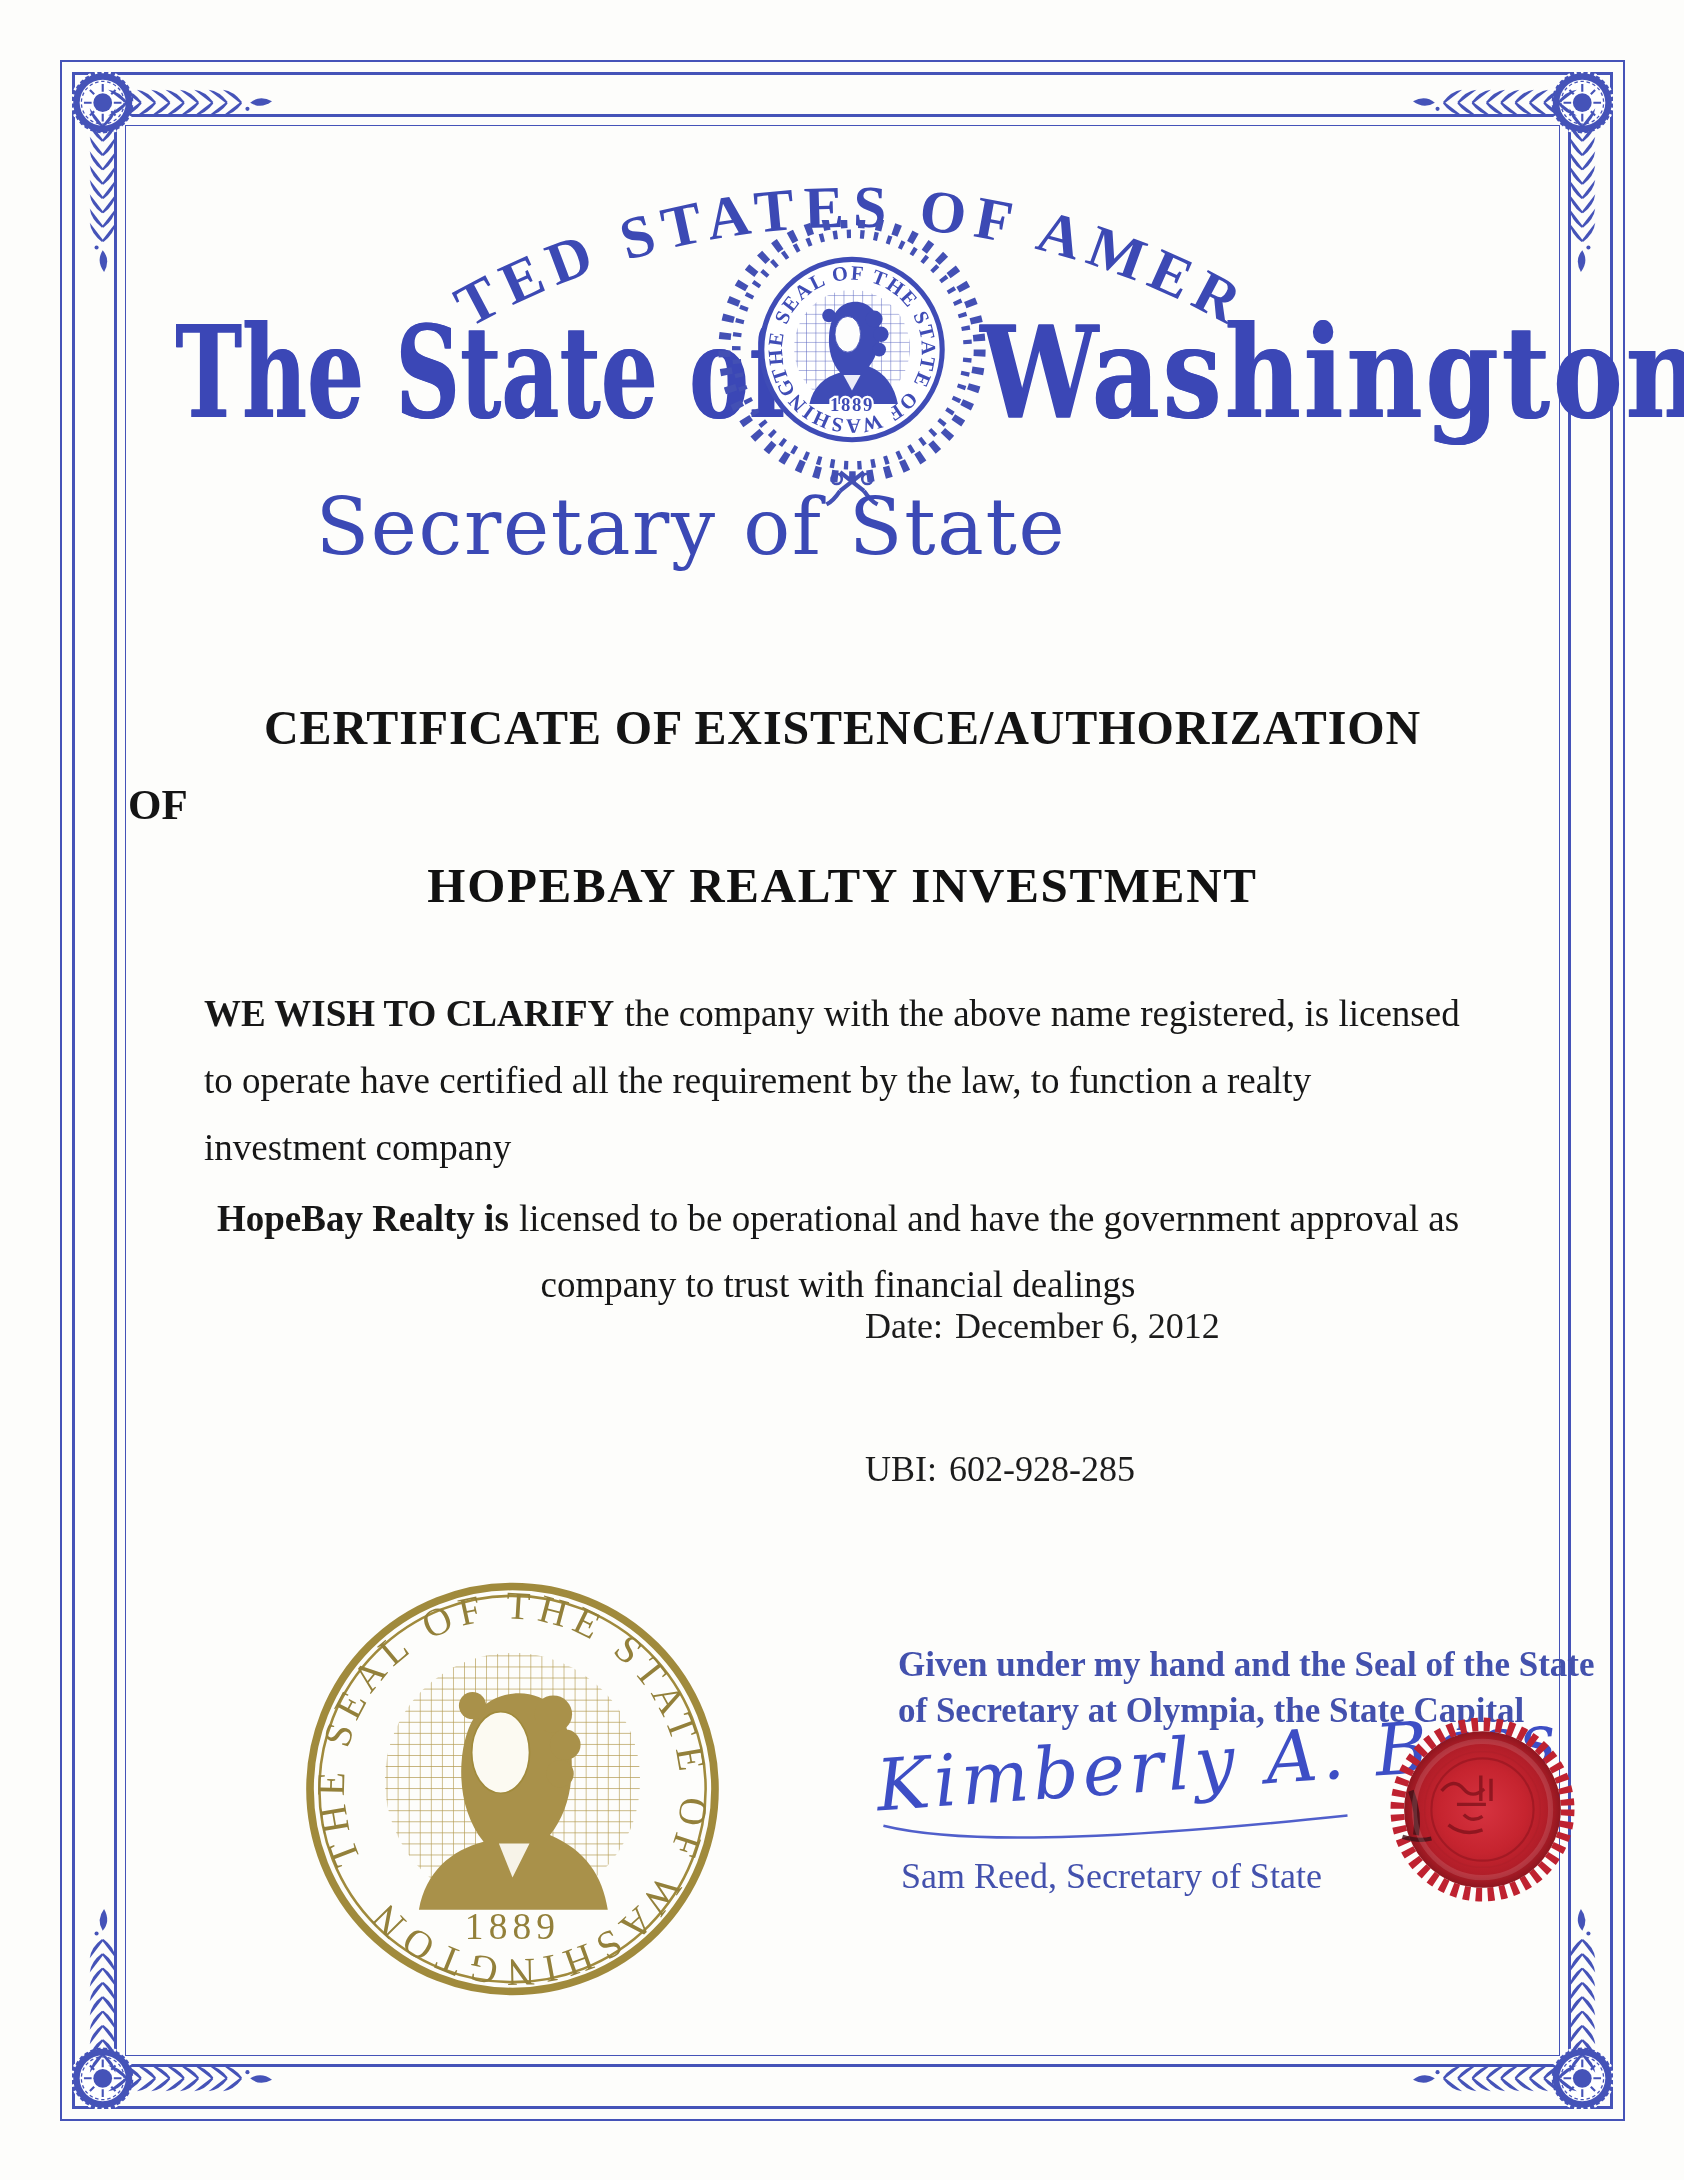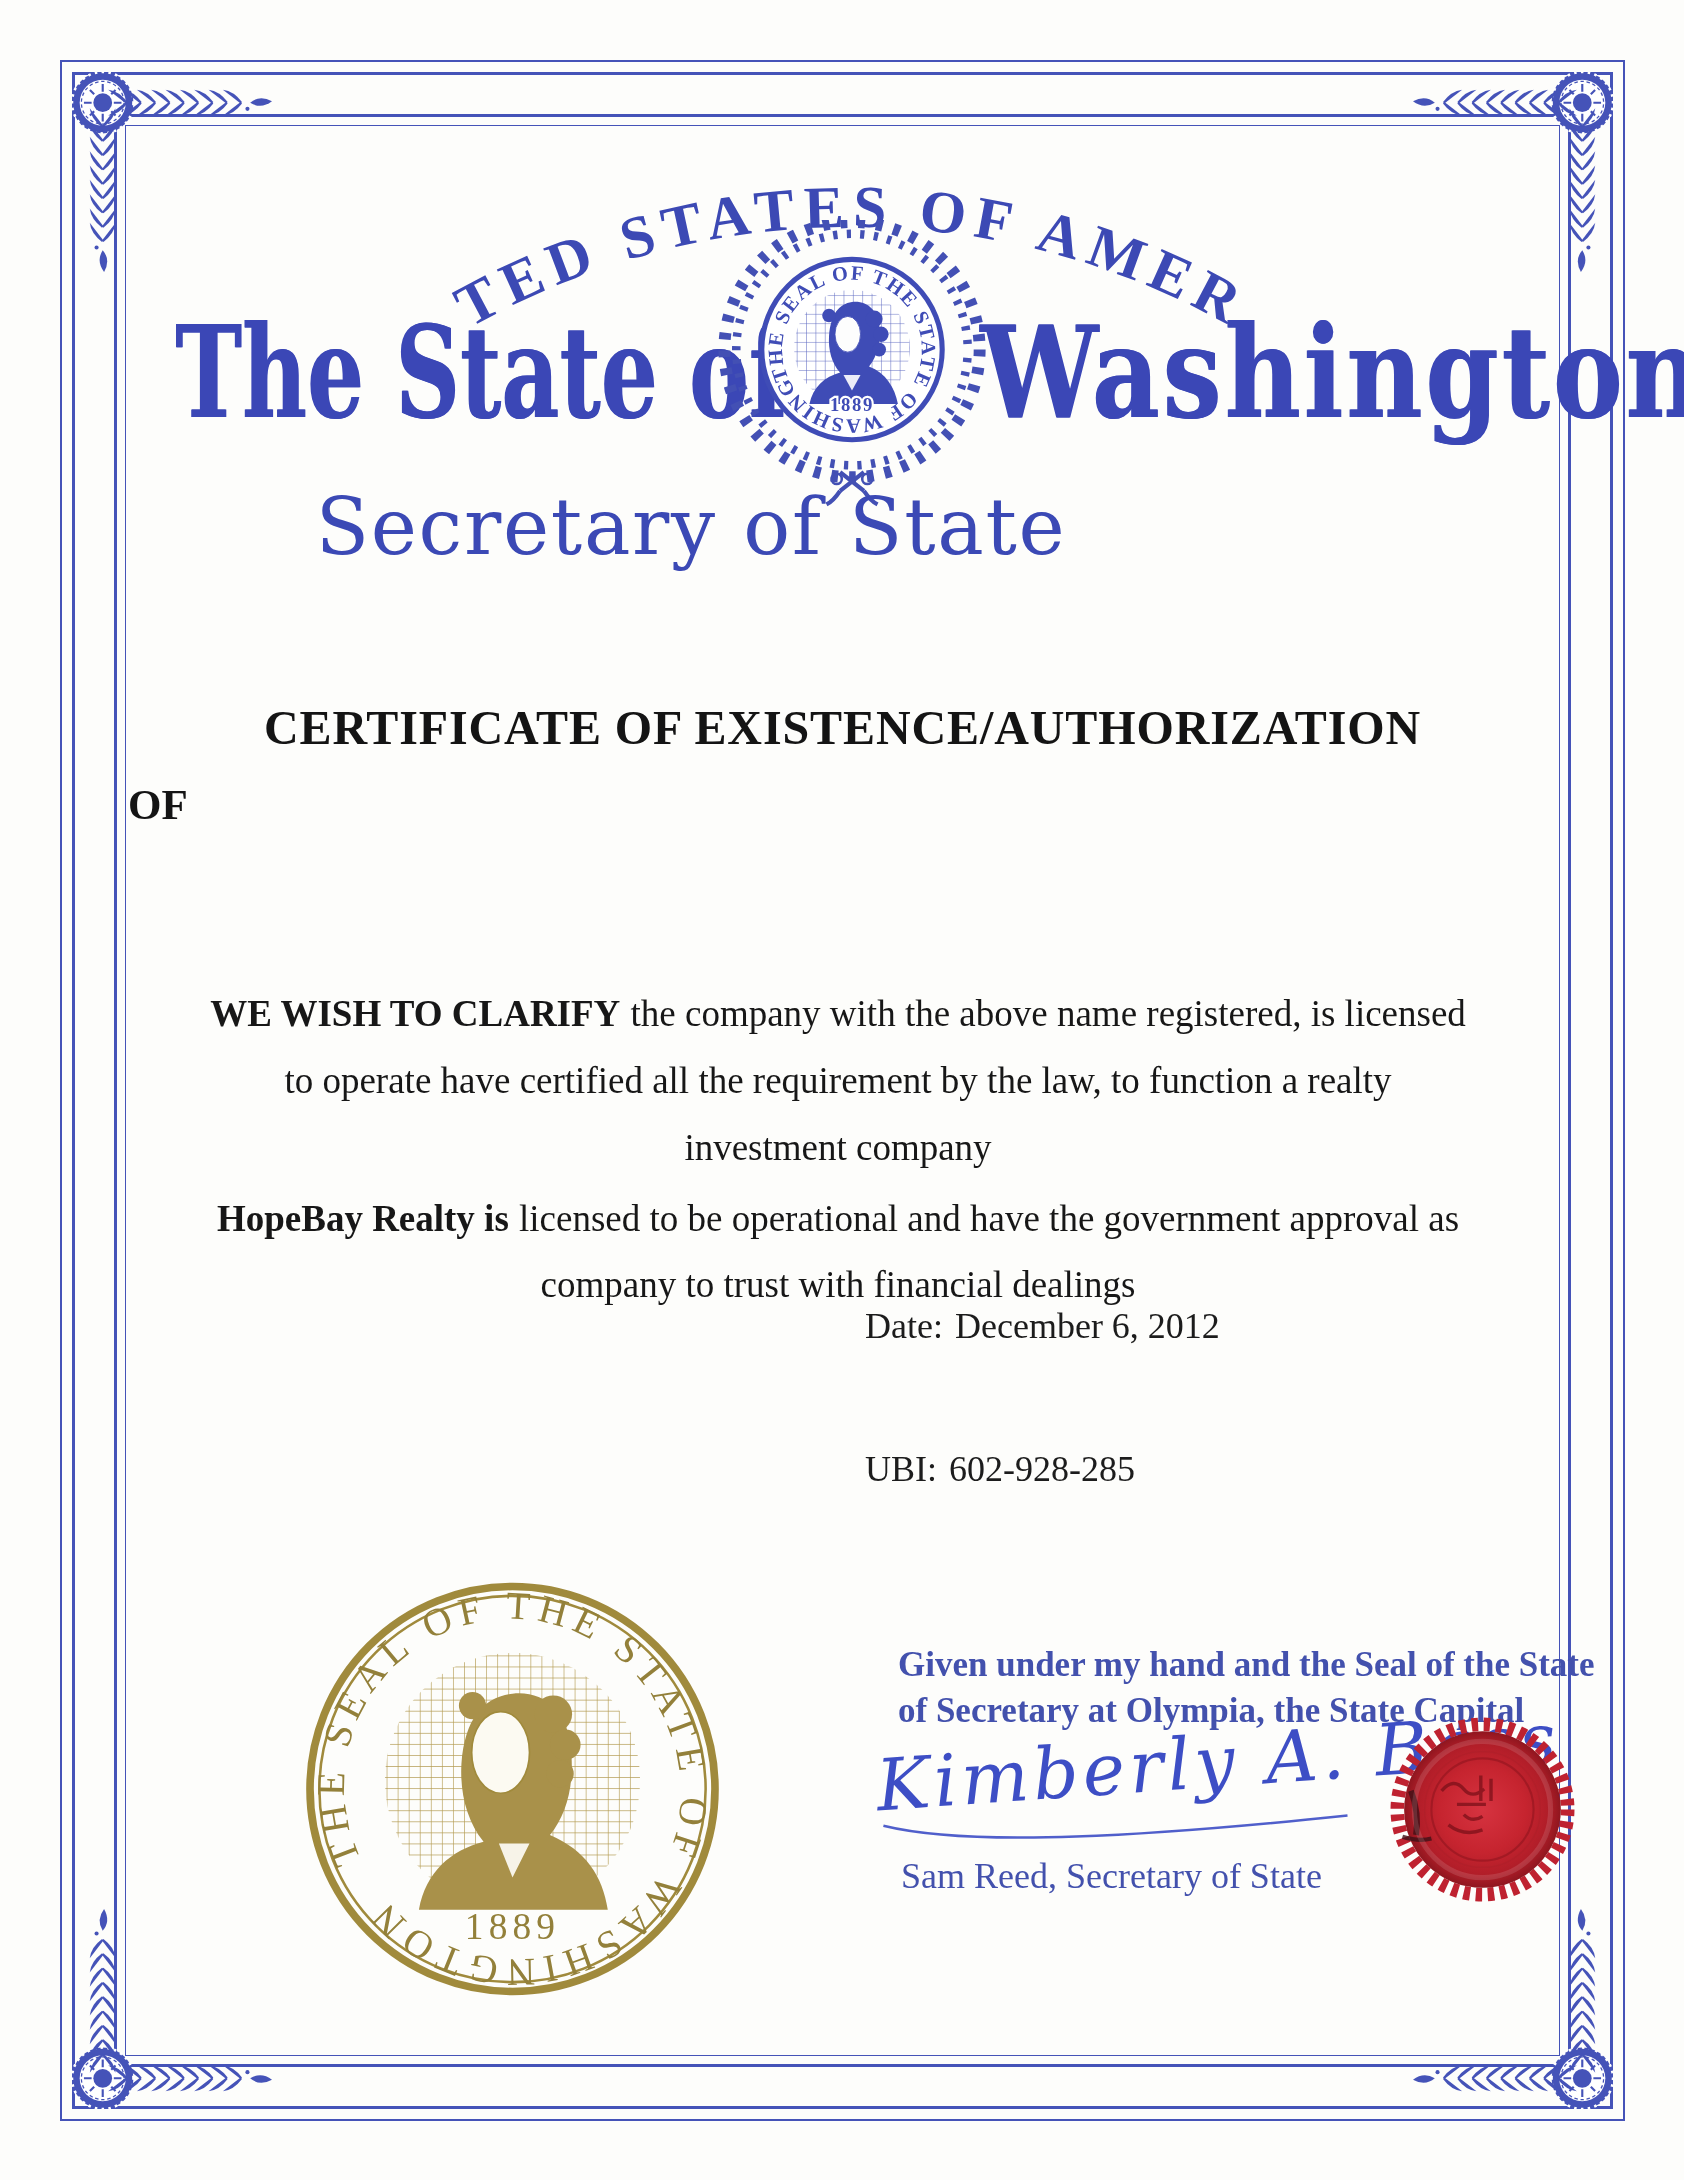--- a/index.html
+++ b/index.html
@@ -29,21 +29,21 @@
                 font-family:"DejaVu Serif",serif;color:#3b49b5;font-size:78px;letter-spacing:1.7px;}
   
   .para{position:absolute;color:#1c1c1c;}
   .intro{left:175px;top:583px;width:1354px;font-size:34px;line-height:51px;}
   .lead{font-weight:bold;margin-right:10.2px;}
   .h-cert{left:128px;right:128px;top:700px;text-align:center;font-size:48px;font-weight:bold;
           letter-spacing:0.9px;color:#141414;}
   .h-of{left:128px;right:128px;top:780px;text-align:left;font-size:43px;font-weight:bold;color:#141414;}
   .h-company{left:128px;right:128px;top:857px;text-align:center;font-size:49px;font-weight:bold;
              letter-spacing:1.7px;color:#111;}
-  .clarify{left:204px;right:213px;top:980px;text-align:center;font-size:37px;line-height:67px;color:#171717;}
+  .clarify{left:204px;right:213px;top:980px;font-size:37px;line-height:67px;color:#171717;}
   .approval{left:204px;right:213px;top:1186px;text-align:center;font-size:37px;line-height:66px;color:#171717;}
   .detail-row{position:absolute;left:865px;font-size:36px;color:#1c1c1c;}
   .d-date{top:1305px;} .d-ubi{top:1448px;}
   .detail-row .lbl{margin-right:12px;}
   .attest{position:absolute;left:898px;top:1642px;font-size:35px;line-height:46px;color:#4351ad;font-weight:bold;}
   .signatory{position:absolute;left:901px;top:1855px;font-size:36px;color:#4351ad;}
   .sig-svg{position:absolute;left:871px;top:1722px;overflow:visible;}
   .sig-svg text{font-family:"DejaVu Serif",serif;font-style:italic;font-size:84px;
                 fill:#3d4ec5;letter-spacing:5px;}
   
@@ -162,20 +162,21 @@
     </g>
     <text class="ringtext"><textPath href="#tp-blue">THE SEAL OF THE STATE OF WASHINGTON</textPath></text>
     <text class="year" x="208" y="224" text-anchor="middle">1889</text>
   </svg>
 
   <div class="office-title">Secretary of State</div>
 
 
   <div class="para h-cert">CERTIFICATE OF EXISTENCE/AUTHORIZATION</div>
   <div class="para h-of">OF</div>
+  <div class="para h-company">HOPEBAY REALTY INVESTMENT</div>
 
   <div class="para clarify">
     <span class="lead">WE WISH TO CLARIFY</span><span>the company with the above name registered, is licensed to operate have certified all the requirement by the law, to function a realty investment company</span>
   </div>
 
   <div class="para approval">
     <span class="lead">HopeBay Realty is</span><span>licensed to be operational and have the government approval as company to trust with financial dealings</span>
   </div>
 
   <div class="detail-row d-date">

